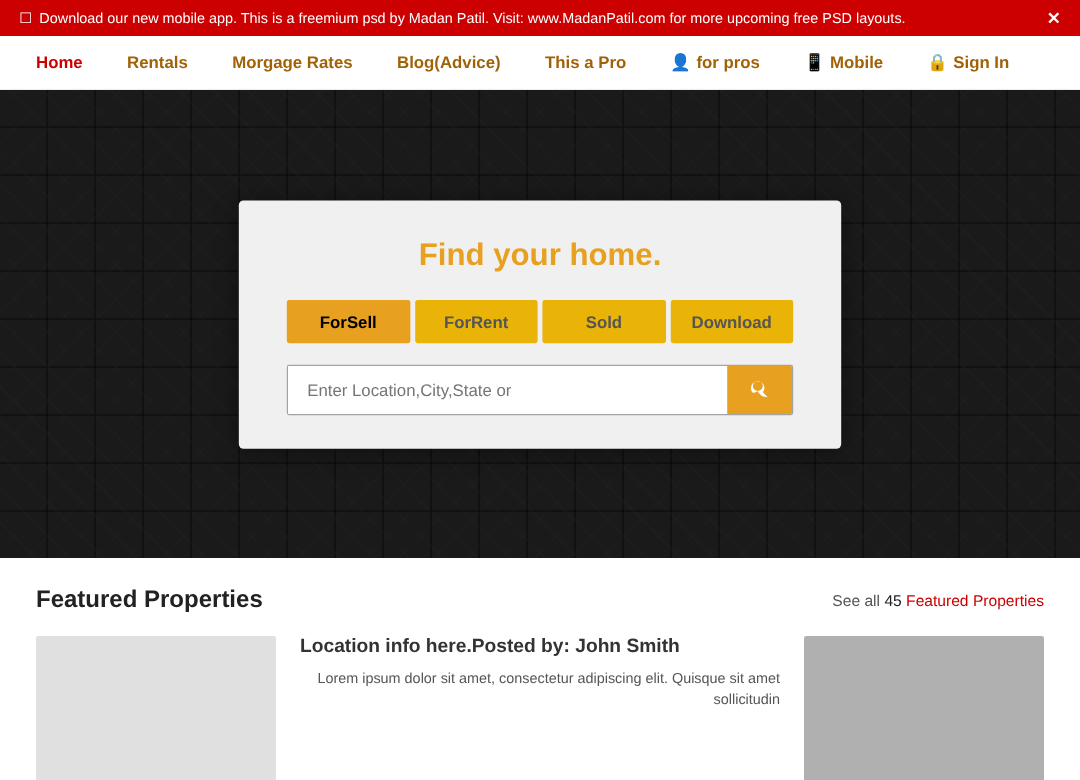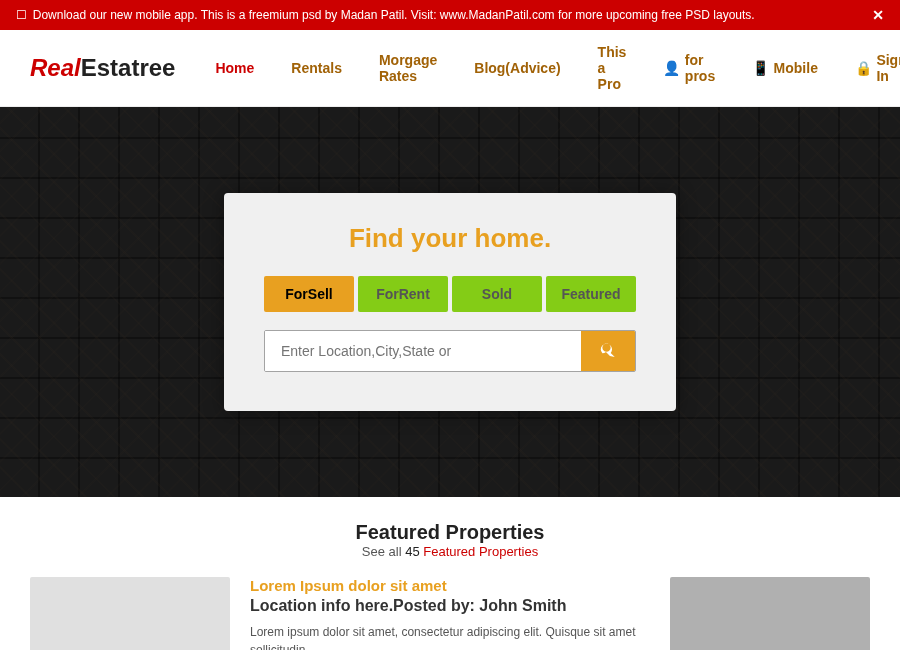--- a/index.html
+++ b/index.html
@@ -85,22 +85,22 @@
           rgba(50,40,30,0.1) 0px,
           rgba(50,40,30,0.1) 2px,
           transparent 2px,
           transparent 20px
         );
     }
 
     .search-card {
       background: #f0f0f0;
       border-radius: 4px;
-      padding: 30px 40px 39px;
-      width: 452px;
+      padding: 30px 40px 28px;
+      width: 502px;
       position: relative;
       z-index: 2;
       box-shadow: 0 2px 20px rgba(0,0,0,0.4);
     }
     .search-title {
       text-align: center;
       color: #e8a020;
       font-size: 26px;
       font-weight: bold;
       margin-bottom: 22px;
@@ -109,21 +109,21 @@
       display: flex;
       gap: 0;
       margin-bottom: 18px;
     }
     .search-tab {
       flex: 1;
       padding: 10px 0;
       text-align: center;
       font-size: 14px;
       font-weight: bold;
-      background: #84cc16;
+      background: #eab308;
       color: #555;
       border: none;
       cursor: pointer;
       border-radius: 2px;
       margin-right: 4px;
     }
     .search-tab:last-child { margin-right: 0; }
     .search-tab.active { background: #e8a020; color: #000000; }
     .search-input-row {
       display: flex;
@@ -155,21 +155,20 @@
     
     .featured-section {
       padding: 24px 30px 10px;
       background: #fff;
     }
     .featured-header {
       display: flex;
       align-items: center;
       justify-content: space-between;
       margin-bottom: 18px;
-      flex-direction: column;
     }
     .featured-title {
       font-size: 20px;
       font-weight: bold;
       color: #222;
     }
     .featured-see-all {
       font-size: 13px;
       color: #555;
     }
@@ -189,37 +188,34 @@
     }
     .feat-card-img.gray2 { background: #b0b0b0; }
     .feat-card-content { flex: 1; }
     .feat-card-title {
       color: #e8a020;
       font-size: 15px;
       font-weight: bold;
       margin-bottom: 3px;
     }
     .feat-card-meta { font-size: 16px; font-weight: bold; color: #333; margin-bottom: 8px; }
-    .feat-card-desc { font-size: 12px; color: #555; line-height: 1.5; }
+    .feat-card-desc { font-size: 12px; color: #555; line-height: 1.5; text-align: right; }
   </style>
 </head>
 <body>
 
 <div class="notif-bar">
   <div class="notif-bar-content">
     <span>☐</span>
     <span>Download our new mobile app. This is a freemium psd by Madan Patil. Visit: www.MadanPatil.com for more upcoming free PSD layouts.</span>
   </div>
   <span class="notif-bar-close">✕</span>
 </div>
 
 <header class="header">
-  <div class="logo">
-    <span class="logo-real">Real</span><span class="logo-estatree">Estatree</span>
-  </div>
   <nav>
     <a href="#" class="active">
       <span>Home</span>
     </a>
     <a href="#">
       <span>Rentals</span>
     </a>
     <a href="#">
       <span>Morgage Rates</span>
     </a>
@@ -244,21 +240,21 @@
   </nav>
 </header>
 
 <section class="hero">
   <div class="search-card">
     <div class="search-title">Find your home.</div>
     <div class="search-tabs">
       <button class="search-tab active">ForSell</button>
       <button class="search-tab">ForRent</button>
       <button class="search-tab">Sold</button>
-      <button class="search-tab">Featured</button>
+      <button class="search-tab">Download</button>
     </div>
     <div class="search-input-row">
       <input type="text" placeholder="Enter Location,City,State or" style="">
       <button class="search-btn" aria-label="Search">
         <svg class="search-icon-svg" viewBox="0 0 24 24">
           <path d="M21 20l-5.4-5.4A7.5 7.5 0 1 0 4.5 15a7.5 7.5 0 0 0 4.8-1.7L14.6 18.8 21 20zM4.5 7.5a5.5 5.5 0 1 1 5.5 5.5A5.5 5.5 0 0 1 4.5 7.5z"></path>
         </svg>
       </button>
     </div>
   </div>
@@ -269,19 +265,18 @@
     <h2 class="featured-title">Featured Properties</h2>
     <div class="featured-see-all">
       <span>See all</span>
       <span class="count">45</span>
       <a href="#">Featured Properties</a>
     </div>
   </div>
   <div class="featured-cards">
     <div class="feat-card-img"></div>
     <div class="feat-card-content">
-      <div class="feat-card-title">Lorem Ipsum dolor sit amet</div>
       <div class="feat-card-meta">Location info here.Posted by: John Smith</div>
       <div class="feat-card-desc">Lorem ipsum dolor sit amet, consectetur adipiscing elit. Quisque sit amet sollicitudin</div>
     </div>
     <div class="feat-card-img gray2"></div>
   </div>
 </section>
 
 </body></html>

